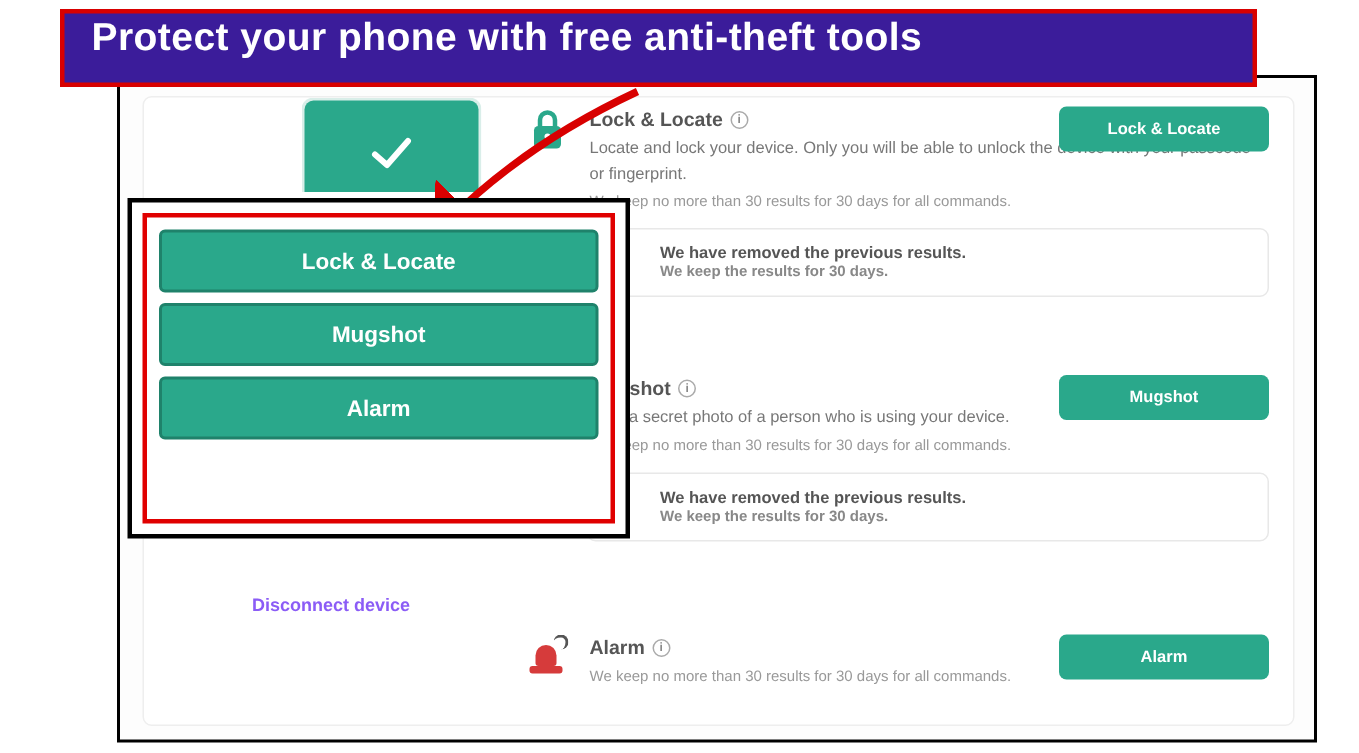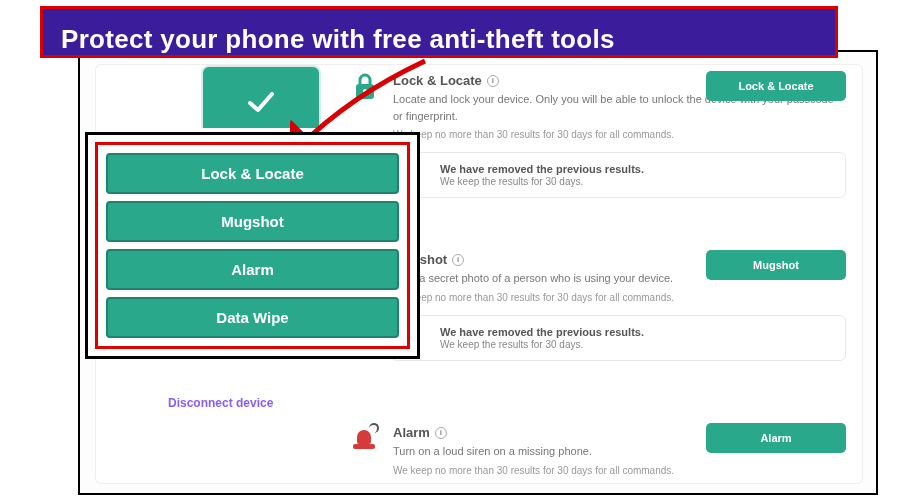--- a/index.html
+++ b/index.html
@@ -26,21 +26,21 @@
     border: 1px solid #eee;
     border-radius: 6px;
   }
   .banner {
     position: absolute;
     left: 40px; top: 6px;
     width: 798px; height: 52px;
     background: #3b1c9a;
     border: 3px solid #d80000;
     display: flex;
-    align-items: flex-end;
+    align-items: flex-start;
     padding-left: 18px;
     z-index: 50;
   }
   .banner-text {
     color: #fff;
     font-weight: 700;
     font-size: 26px;
     letter-spacing: 0.3px;
   }
   .arrow {
@@ -133,21 +133,21 @@
     display: flex;
     align-items: center; justify-content: center;
     font-size: 9px;
     color: #4a9de0;
     flex-shrink: 0;
     margin-top: 1px;
     font-style: italic;
     font-family: Georgia, serif;
   }
   .result-text .r1 { font-size: 11px; font-weight: 600; color: #555; }
-  .result-text .r2 { font-size: 10px; color: #888; margin-top: 1px; }
+  .result-text .r2 { font-size: 10px; color: #888; margin-top: 1px; font-weight: bold; }
   .disconnect {
     position: absolute;
     left: 72px; top: 331px;
     color: #8b5cf6;
     font-size: 12px;
     font-weight: 600;
     cursor: pointer;
   }
   
   .highlight-box {
@@ -297,21 +297,20 @@
             <div class="alarm-wave"></div>
             <div class="alarm-dome"></div>
             <div class="alarm-base"></div>
           </div>
         </div>
         <div class="feature-body">
           <div class="feature-title">
             <span>Alarm</span>
             <span class="info-circ">i</span>
           </div>
-          <div class="feature-desc">Turn on a loud siren on a missing phone.</div>
           <div class="feature-note">We keep no more than 30 results for 30 days for all commands.</div>
         </div>
       </div>
       <div class="action-btn">Alarm</div>
     </div>
 
     <div class="disconnect">Disconnect device</div>
 
   </div>
 </div>
@@ -327,15 +326,14 @@
     </marker>
   </defs>
   <path d="M135,5 Q60,40 8,92" stroke="#d80000" stroke-width="5" fill="none" marker-end="url(#ah)"></path>
 </svg>
 
 <div class="highlight-box">
   <div class="highlight-inner">
     <div class="hl-btn">Lock &amp; Locate</div>
     <div class="hl-btn">Mugshot</div>
     <div class="hl-btn">Alarm</div>
-    <div class="hl-btn">Data Wipe</div>
   </div>
 </div>
 
 </body></html>

